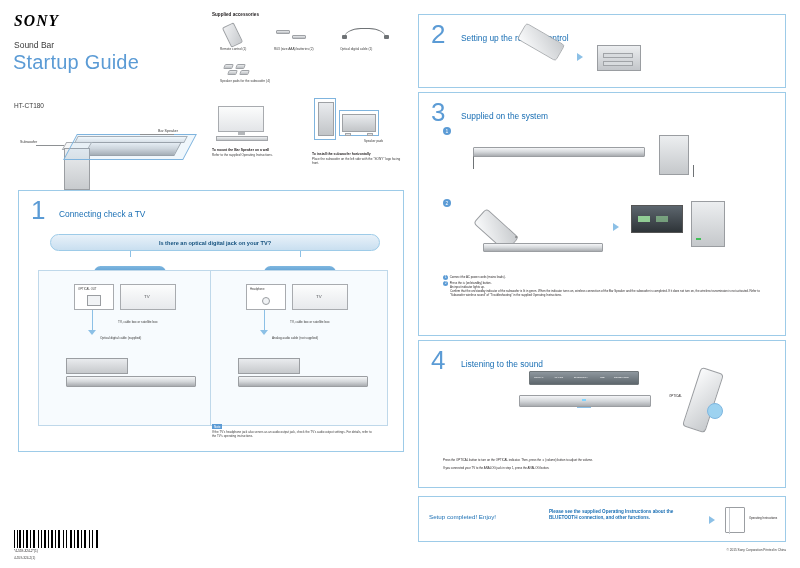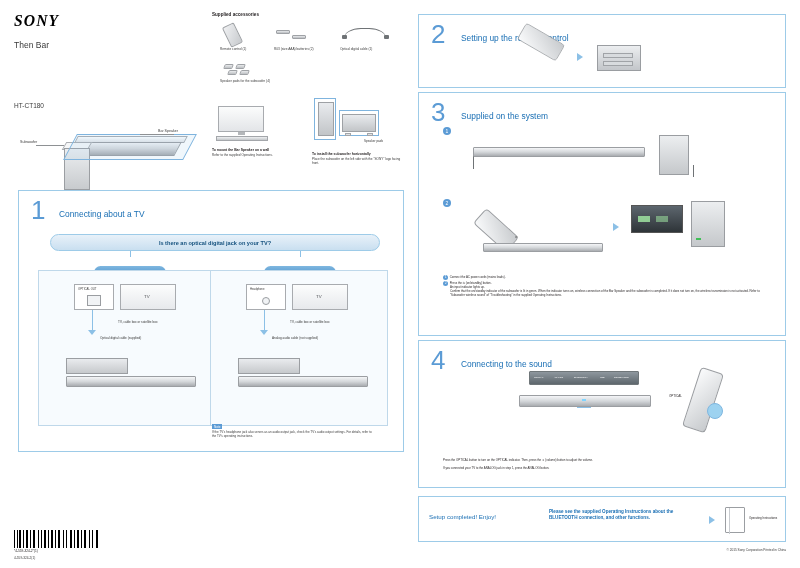--- a/index.html
+++ b/index.html
@@ -240,21 +240,22 @@
     background: linear-gradient(180deg,#eceef0,#c3c6ca);
     border: 0.6px solid #9a9da1;
   }
 </style>
 </head>
 <body>
 
 <div class="page">
 
   <div class="sony">SONY</div>
-  <div class="soundbar-label">Then Bar</div>
+  <div class="soundbar-label">Sound Bar</div>
+  <div class="startup">Startup Guide</div>
   <div class="model">HT-CT180</div>
 
   <div class="hero">
     <div class="bar-top"></div>
     <div class="bar-main"></div>
     <div class="sub-top"></div>
     <div class="sub"></div>
     <div class="hl-box" style="left:50px; top:22px; width:120px; height:26px; transform:skewX(-28deg);"></div>
     <div class="leader" style="left:16px; top:33px; width:28px;"></div>
     <div class="lbl" style="left:0px; top:28px;">Subwoofer</div>
@@ -326,21 +327,21 @@
         <div class="pad-cal" style="left:55px; top:37px;"></div>
         <div class="capt" style="left:52px; top:43px;">Speaker pads</div>
       </div>
       <div class="hd" style="margin-top:4px;">To install the subwoofer horizontally</div>
       <div class="bd">Place the subwoofer on the left side with the "SONY" logo facing front.</div>
     </div>
   </div>
 
   <div class="panel" style="left:18px; top:190px; width:386px; height:262px;">
     <div class="step-num" style="left:12px; top:6px;">1</div>
-    <div class="step-title" style="left:40px; top:18px;">Connecting about a TV</div>
+    <div class="step-title" style="left:40px; top:18px;">Connecting check a TV</div>
   </div>
 
   <div class="q-banner">Is there an optical digital jack on your TV?</div>
 
   <div class="conn-line" style="left:130px; top:251px; width:0.8px; height:6px;"></div>
   <div class="conn-line" style="left:300px; top:251px; width:0.8px; height:6px;"></div>
 
   <div class="yn" style="left:94px; top:266px;">YES</div>
   <div class="yn" style="left:264px; top:266px;">NO</div>
 
@@ -429,21 +430,21 @@
       <div class="mini">
         <span class="bnum">2</span><span>Press the ⏻ (on/standby) button.</span>
       </div>
       <div class="mini" style="margin-left:7px;">An input indicator lights up.</div>
       <div class="mini" style="margin-left:7px;">Confirm that the on/standby indicator of the subwoofer is lit in green. When the indicator turns on, wireless connection of the Bar Speaker and the subwoofer is completed. If it does not turn on, the wireless transmission is not activated. Refer to "Subwoofer wireless sound" of "Troubleshooting" in the supplied Operating Instructions.</div>
     </div>
   </div>
 
   <div class="panel" style="left:418px; top:340px; width:368px; height:148px;">
     <div class="step-num" style="left:12px; top:6px;">4</div>
-    <div class="step-title" style="left:42px; top:18px;">Connecting to the sound</div>
+    <div class="step-title" style="left:42px; top:18px;">Listening to the sound</div>
 
     <div style="position:absolute; left:110px; top:30px; width:110px; height:14px; background:linear-gradient(180deg,#8e979e,#5e676d); border:0.5px solid #6f7679; border-radius:1px;">
       <div class="mini" style="position:absolute; left:4px; top:4px; color:#fff; font-size:2.2px;">OPTICAL</div>
       <div class="mini" style="position:absolute; left:24px; top:4px; color:#fff; font-size:2.2px;">ANALOG</div>
       <div class="mini" style="position:absolute; left:44px; top:4px; color:#fff; font-size:2.2px;">BLUETOOTH</div>
       <div class="mini" style="position:absolute; left:70px; top:4px; color:#fff; font-size:2.2px;">USB</div>
       <div class="mini" style="position:absolute; left:84px; top:4px; color:#fff; font-size:2.2px;">SOUND FIELD</div>
     </div>
 
     <div class="bar-dev" style="left:100px; top:54px; width:132px; height:12px;"></div>

